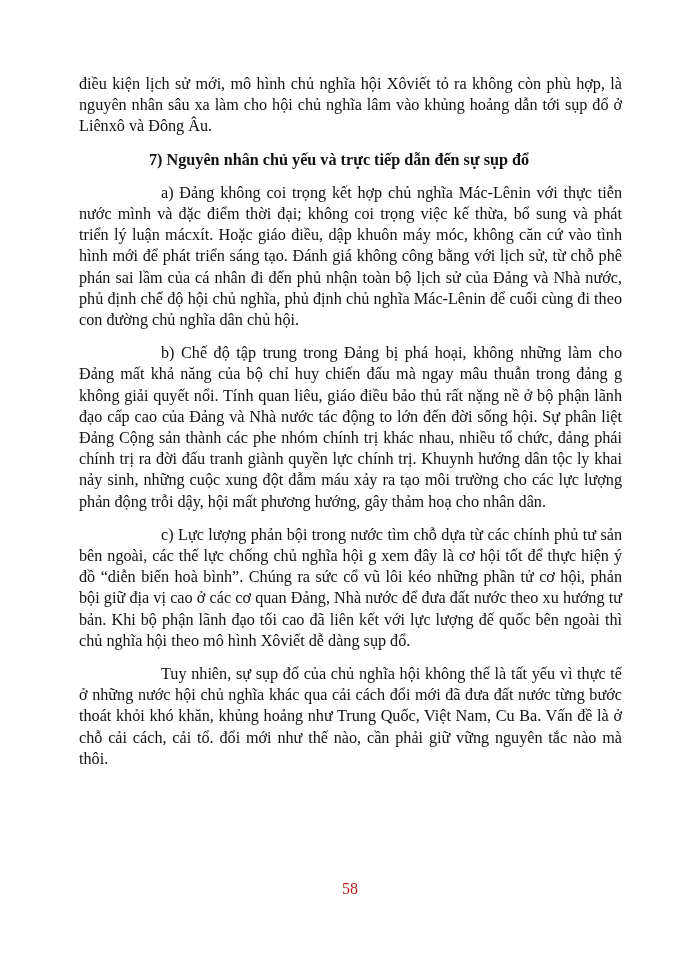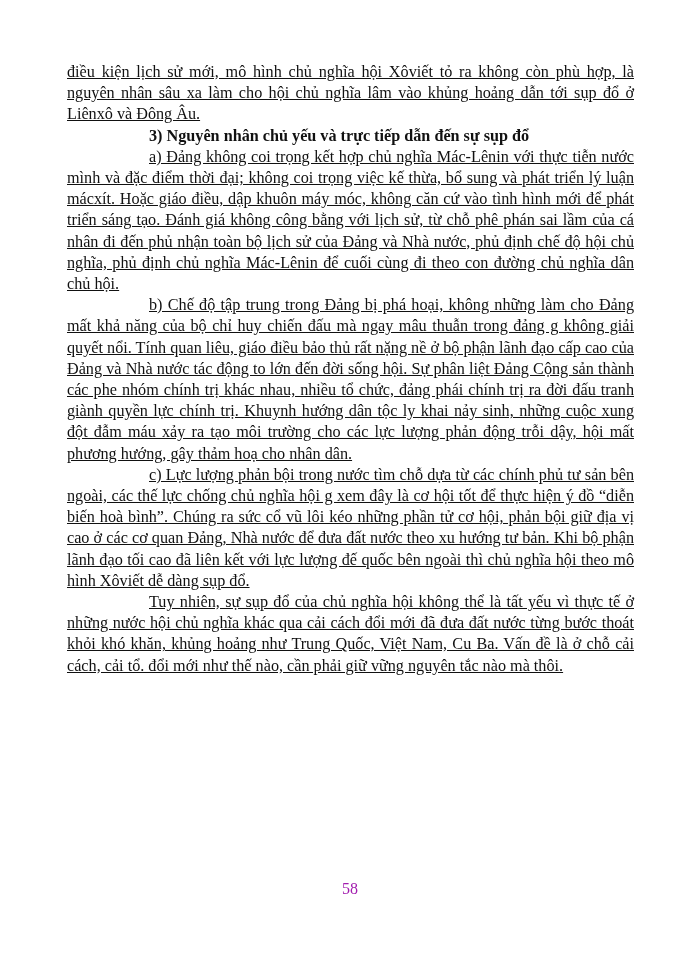--- a/index.html
+++ b/index.html
@@ -2,33 +2,33 @@
 <html><head>
 <meta charset="utf-8">
 <style>
   html, body { margin: 0; padding: 0; background: #ffffff; }
   body { width: 700px; height: 960px; position: relative; overflow: hidden; }
   .page {
     position: absolute; left: 67px; top: 62px; width: 567px;
     font-family: "Liberation Serif", serif; font-size: 16.2px; line-height: 21.2px;
     color: #111111; text-align: justify;
   }
-  .para { margin: 0; text-decoration: underline; }
+  .para { margin: 12px; }
   .indent { text-indent: 82px; }
   .heading { font-weight: bold; text-indent: 82px; margin: 0; }
   .page-number {
     position: absolute; left: 0; width: 700px; top: 880px; text-align: center;
-    font-family: "Liberation Serif", serif; font-size: 16px; color: #a21caf;
+    font-family: "Liberation Serif", serif; font-size: 16px; color: #b91c1c;
   }
 </style>
 </head>
 <body>
 
 <div class="page">
   <p class="para">điều kiện lịch sử mới, mô hình chủ nghĩa  hội Xôviết tỏ ra không còn phù hợp, là nguyên nhân sâu xa làm cho  hội chủ nghĩa lâm vào khủng hoảng dẫn tới sụp đổ ở Liênxô và Đông Âu.</p>
-  <p class="heading">3) Nguyên nhân chủ yếu và trực tiếp dẫn đến sự sụp đổ</p>
+  <p class="heading">7) Nguyên nhân chủ yếu và trực tiếp dẫn đến sự sụp đổ</p>
   <p class="para indent">a) Đảng không coi trọng kết hợp chủ nghĩa Mác-Lênin với thực tiễn nước mình và đặc điểm thời đại; không coi trọng việc kế thừa, bổ sung và phát triển lý luận mácxít. Hoặc giáo điều, dập khuôn máy móc, không căn cứ vào tình hình mới để phát triển sáng tạo. Đánh giá không công bằng với lịch sử, từ chỗ phê phán sai lầm của cá nhân đi đến phủ nhận toàn bộ lịch sử của Đảng và Nhà nước, phủ định chế độ  hội chủ nghĩa, phủ định chủ nghĩa Mác-Lênin để cuối cùng đi theo con đường chủ nghĩa dân chủ  hội.</p>
   <p class="para indent">b) Chế độ tập trung trong Đảng bị phá hoại, không những làm cho Đảng mất khả năng của bộ chỉ huy chiến đấu mà ngay mâu thuẫn trong đảng g không giải quyết nổi. Tính quan liêu, giáo điều bảo thủ rất nặng nề ở bộ phận lãnh đạo cấp cao của Đảng và Nhà nước tác động to lớn đến đời sống  hội. Sự phân liệt Đảng Cộng sản thành các phe nhóm chính trị khác nhau, nhiều tổ chức, đảng phái chính trị ra đời đấu tranh giành quyền lực chính trị. Khuynh hướng dân tộc ly khai nảy sinh, những cuộc xung đột đẫm máu xảy ra tạo môi trường cho các lực lượng phản động trỗi dậy,  hội mất phương hướng, gây thảm hoạ cho nhân dân.</p>
   <p class="para indent">c) Lực lượng phản bội trong nước tìm chỗ dựa từ các chính phủ tư sản bên ngoài, các thế lực chống chủ nghĩa  hội g xem đây là cơ hội tốt để thực hiện ý đồ “diễn biến hoà bình”. Chúng ra sức cổ vũ lôi kéo những phần tử cơ hội, phản bội giữ địa vị cao ở các cơ quan Đảng, Nhà nước để đưa đất nước theo xu hướng tư bản. Khi bộ phận lãnh đạo tối cao đã liên kết với lực lượng đế quốc bên ngoài thì chủ nghĩa hội theo mô hình Xôviết dễ dàng sụp đổ.</p>
   <p class="para indent">Tuy nhiên, sự sụp đổ của chủ nghĩa  hội không thể là tất yếu vì thực tế ở những nước  hội chủ nghĩa khác qua cải cách đổi mới đã đưa đất nước từng bước thoát khỏi khó khăn, khủng hoảng như Trung Quốc, Việt Nam, Cu Ba. Vấn đề là ở chỗ cải cách, cải tổ. đổi mới như thế nào, cần phải giữ vững nguyên tắc nào mà thôi.</p>
 </div>
 
 <div class="page-number">58</div>
 
 </body></html>

